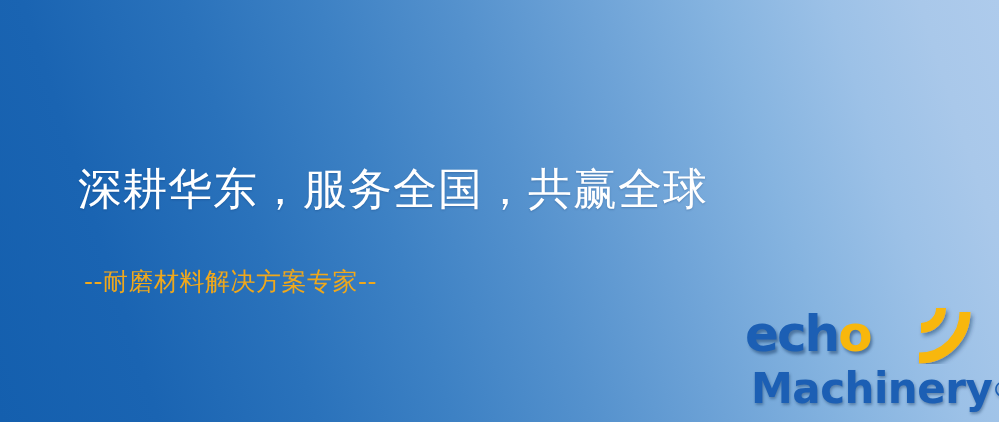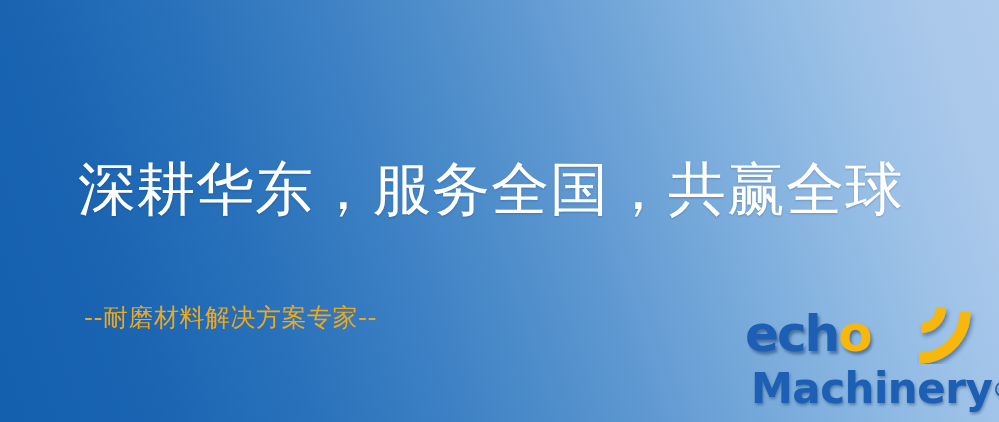--- a/index.html
+++ b/index.html
@@ -28,40 +28,39 @@
         #a9c8ea 93%,
         #aecbec 100%);
   }
 
   
   .headline {
     position: absolute;
     left: 78px;
     top: 157px;
     font-family: "DejaVu Serif", "Liberation Serif", serif;
-    font-size: 58px;
+    font-size: 44px;
     line-height: 64px;
     letter-spacing: 1px;
     color: #ffffff;
     white-space: nowrap;
     text-shadow: 0 1px 2px rgba(10,45,90,0.25);
   }
 
   
   .subtitle {
     position: absolute;
     left: 84px;
     top: 267px;
     font-family: "DejaVu Sans", "Liberation Sans", sans-serif;
     font-size: 25px;
     line-height: 30px;
     letter-spacing: 0.5px;
     color: #f0a81b;
     white-space: nowrap;
-    margin-top: 36px;
   }
 
   
   .logo {
     position: absolute;
     left: 745px;
     top: 288px;
     width: 254px;
     height: 134px;
   }

